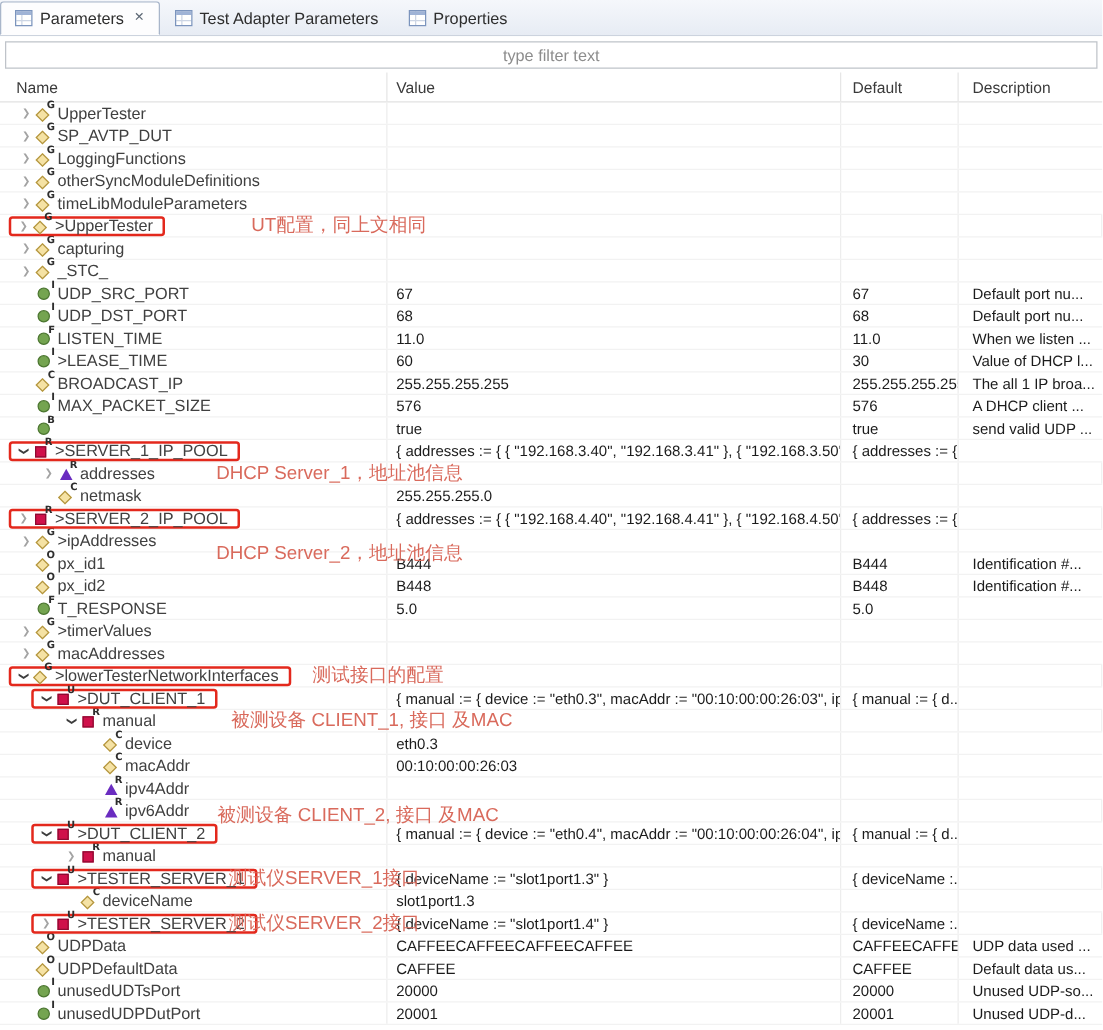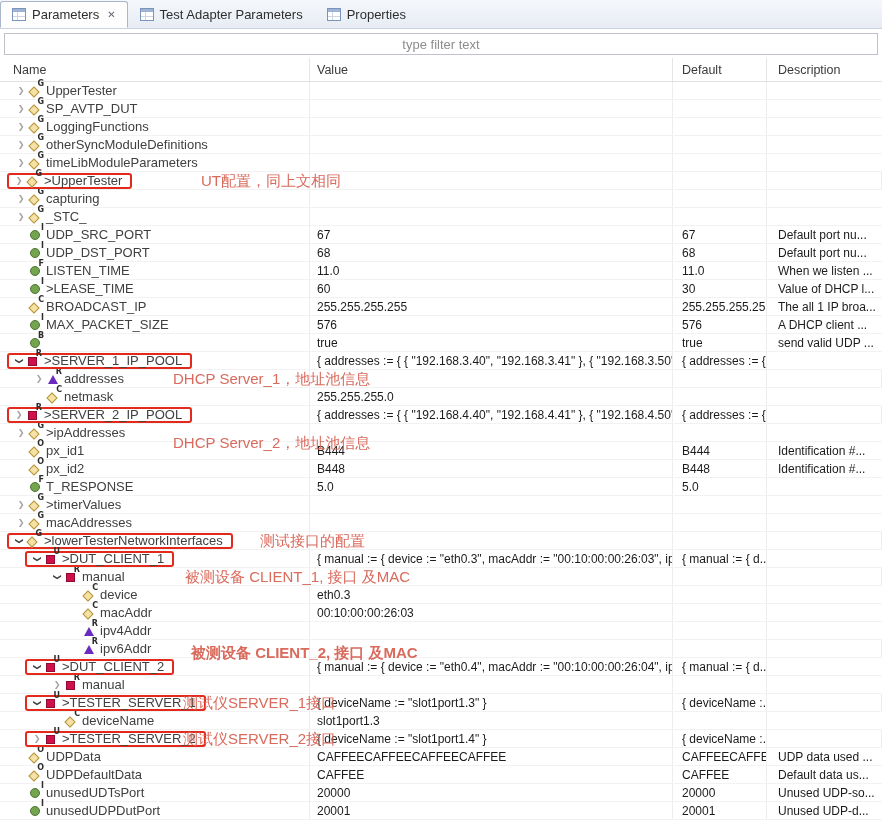--- a/index.html
+++ b/index.html
@@ -510,21 +510,21 @@
         <span class="ticon">
                 <i class="shape diamond"></i>
                 <b class="letter">G</b>
               </span>
         <span class="rowlabel">&gt;lowerTesterNetworkInterfaces</span>
       </span>
     </div>
     <div class="cell val-cell"></div>
     <div class="cell def-cell"></div>
     <div class="cell desc-cell"></div>
-  <span class="note" style="left: 260px; top: 1px;">测试接口的配置</span>
+  <span class="note" style="left: 250px; top: 1px;">测试接口的配置</span>
         </div>
 
   <div class="row">
     <div class="cell name-cell">
       <span class="treewrap boxed" style="margin-left: 25px;">
         <span class="chev open">❯</span>
         <span class="ticon">
                 <i class="shape square"></i>
                 <b class="letter">U</b>
               </span>
@@ -608,21 +608,21 @@
         <span class="ticon">
                 <i class="shape triangle"></i>
                 <b class="letter">R</b>
               </span>
         <span class="rowlabel">ipv6Addr</span>
       </span>
     </div>
     <div class="cell val-cell"></div>
     <div class="cell def-cell"></div>
     <div class="cell desc-cell"></div>
-  <span class="note" style="left: 191px; top: 5px; font-weight: bold;">被测设备 CLIENT_2, 接口 及MAC</span>
+  <span class="note" style="left: 174px; top: 5px;">被测设备 CLIENT_2, 接口 及MAC</span>
         </div>
 
   <div class="row">
     <div class="cell name-cell">
       <span class="treewrap boxed" style="margin-left: 25px;">
         <span class="chev open">❯</span>
         <span class="ticon">
                 <i class="shape square"></i>
                 <b class="letter">U</b>
               </span>

